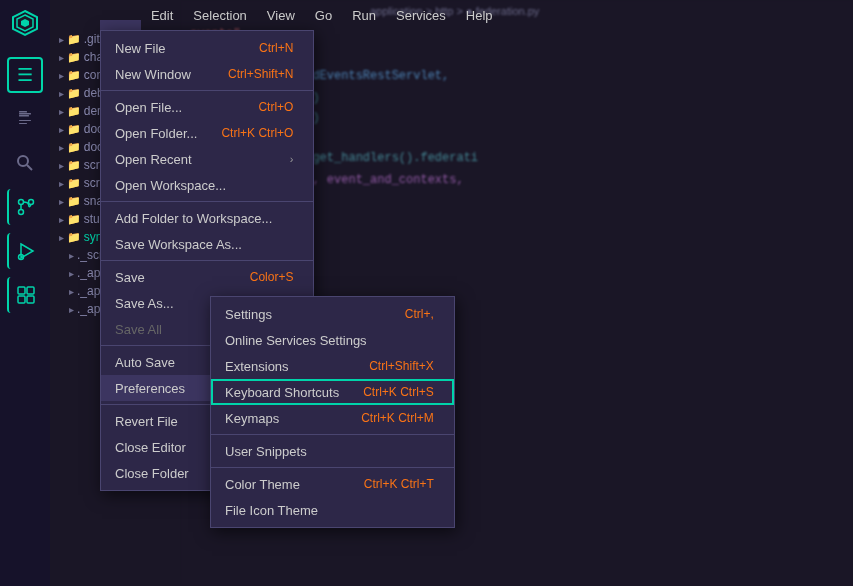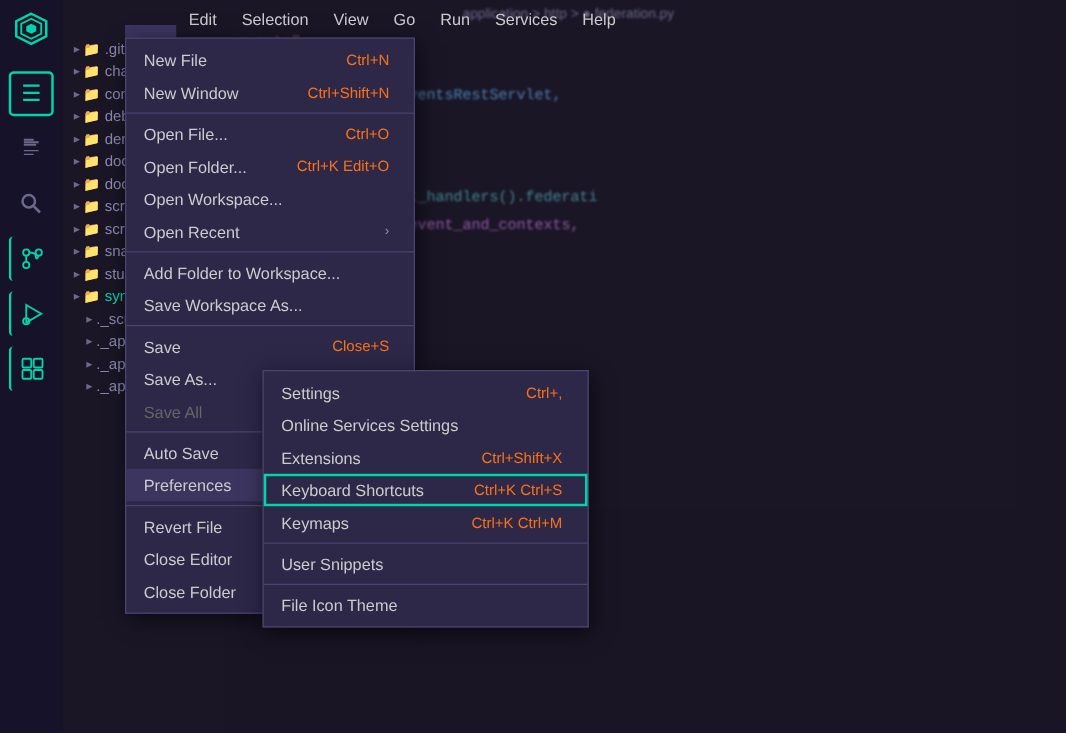--- a/index.html
+++ b/index.html
@@ -184,21 +184,21 @@
       min-width: 230px;
     }
 
     .menu-item {
       padding: 5px 20px 5px 14px;
       color: #cccccc;
       cursor: pointer;
       display: flex;
       align-items: center;
       justify-content: space-between;
-      gap: 20px;
+      gap: 4px;
       white-space: nowrap;
       min-height: 26px;
     }
 
     .menu-item.highlighted-pref {
       background: #3c3560;
     }
 
     .menu-item.keyboard-shortcuts {
       background: transparent;
@@ -428,40 +428,40 @@
       <span class="item-label">New Window</span>
       <span class="shortcut">Ctrl+Shift+N</span>
     </div>
     <div class="menu-separator"></div>
     <div class="menu-item">
       <span class="item-label">Open File...</span>
       <span class="shortcut">Ctrl+O</span>
     </div>
     <div class="menu-item">
       <span class="item-label">Open Folder...</span>
-      <span class="shortcut">Ctrl+K Edit+O</span>
-    </div>
-    <div class="menu-item">
-      <span class="item-label">Open Workspace...</span>
+      <span class="shortcut">Ctrl+K Ctrl+O</span>
     </div>
     <div class="menu-item">
       <span class="item-label">Open Recent</span>
       <span class="arrow">›</span>
     </div>
+    <div class="menu-item">
+      <span class="item-label">Open Workspace...</span>
+    </div>
     <div class="menu-separator"></div>
     <div class="menu-item">
       <span class="item-label">Add Folder to Workspace...</span>
     </div>
     <div class="menu-item">
       <span class="item-label">Save Workspace As...</span>
     </div>
     <div class="menu-separator"></div>
     <div class="menu-item">
       <span class="item-label">Save</span>
-      <span class="shortcut">Close+S</span>
+      <span class="shortcut">Color+S</span>
     </div>
     <div class="menu-item">
       <span class="item-label">Save As...</span>
       <span class="shortcut">Ctrl+Shift+S</span>
     </div>
     <div class="menu-item disabled">
       <span class="item-label">Save All</span>
       <span class="shortcut">Ctrl+K S</span>
     </div>
     <div class="menu-separator"></div>
@@ -505,17 +505,21 @@
     <div class="menu-item">
       <span class="item-label">Keymaps</span>
       <span class="shortcut">Ctrl+K Ctrl+M</span>
     </div>
     <div class="menu-separator"></div>
     <div class="menu-item">
       <span class="item-label">User Snippets</span>
     </div>
     <div class="menu-separator"></div>
     <div class="menu-item">
+      <span class="item-label">Color Theme</span>
+      <span class="shortcut">Ctrl+K Ctrl+T</span>
+    </div>
+    <div class="menu-item">
       <span class="item-label">File Icon Theme</span>
     </div>
   </div>
 
 </div>
 
 </body></html>

